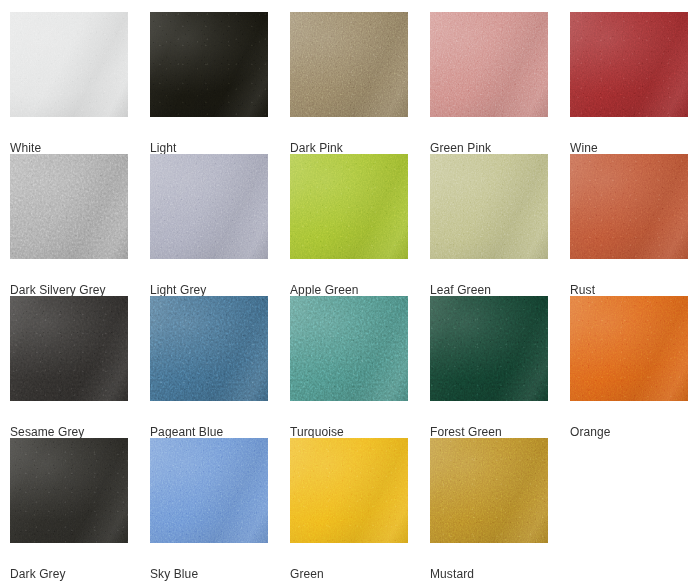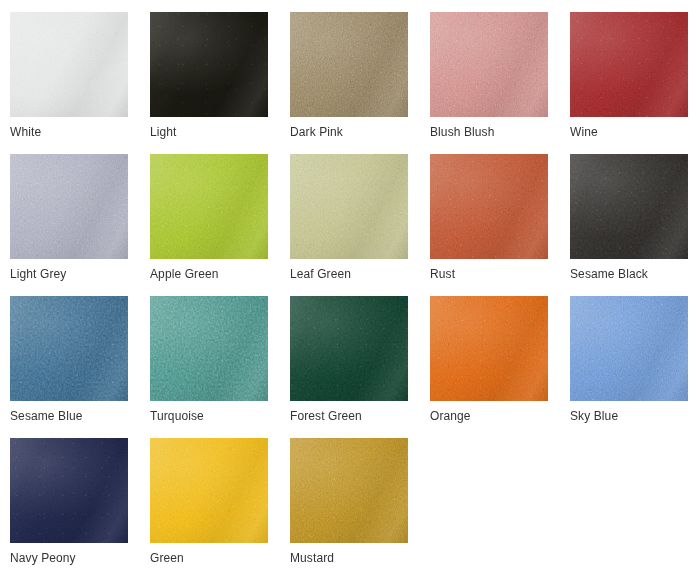--- a/index.html
+++ b/index.html
@@ -86,21 +86,21 @@
       radial-gradient(circle at 37% 62%, rgba(255,255,255,0.8) 0.5px, transparent 1.0px),
       radial-gradient(circle at 68% 31%, rgba(0,0,0,0.8) 0.5px, transparent 1.0px),
       radial-gradient(circle at 84% 77%, rgba(255,255,255,0.85) 0.6px, transparent 1.1px),
       radial-gradient(circle at 55% 88%, rgba(0,0,0,0.7) 0.5px, transparent 1.0px),
       radial-gradient(circle at 22% 45%, rgba(0,0,0,0.6) 0.4px, transparent 0.9px);
     background-size: 23px 19px, 31px 27px, 17px 21px, 29px 25px, 19px 23px, 13px 15px;
     pointer-events: none;
   }
 
   .swatch-label {
-    margin-top: 8px;
+    margin-top: 24px;
     font-size: 12px;
     line-height: 14px;
     color: #333333;
     letter-spacing: 0.1px;
     white-space: nowrap;
   }
 
   .noise-defs {
     position: absolute;
     width: 0;
@@ -166,35 +166,46 @@
     </div>
     <div class="swatch-cell">
       <div class="swatch-chip">
         <div class="chip-base" style="background: rgb(206, 138, 133);"></div>
         <svg class="chip-noise">
           <rect width="100%" height="100%" filter="url(#feltNoise)"></rect>
         </svg>
         <div class="chip-sheen"></div>
         <div class="chip-fleck" style="background-position: 21px 14px, 15px 12px, 10px 9px, 12px 24px, 18px 6px, 4px 6px;"></div>
       </div>
-      <div class="swatch-label">Blush Blush</div>
+      <div class="swatch-label">Green Pink</div>
     </div>
     <div class="swatch-cell">
       <div class="swatch-chip">
         <div class="chip-base" style="background: rgb(155, 42, 44);"></div>
         <svg class="chip-noise">
           <rect width="100%" height="100%" filter="url(#feltNoise)"></rect>
         </svg>
         <div class="chip-sheen"></div>
         <div class="chip-fleck" style="background-position: 5px 6px, 20px 25px, 2px 12px, 16px 7px, 5px 8px, 1px 3px;"></div>
       </div>
       <div class="swatch-label">Wine</div>
     </div>
     <div class="swatch-cell">
       <div class="swatch-chip">
+        <div class="chip-base" style="background: rgb(168, 168, 168);"></div>
+        <svg class="chip-noise">
+          <rect width="100%" height="100%" filter="url(#heatherNoise)"></rect>
+        </svg>
+        <div class="chip-sheen"></div>
+        <div class="chip-fleck" style="background-position: 12px 17px, 25px 11px, 11px 15px, 20px 15px, 11px 10px, 11px 0px;"></div>
+      </div>
+      <div class="swatch-label">Dark Silvery Grey</div>
+    </div>
+    <div class="swatch-cell">
+      <div class="swatch-chip">
         <div class="chip-base" style="background: rgb(169, 171, 189);"></div>
         <svg class="chip-noise">
           <rect width="100%" height="100%" filter="url(#feltNoise)"></rect>
         </svg>
         <div class="chip-sheen"></div>
         <div class="chip-fleck" style="background-position: 19px 9px, 30px 24px, 3px 18px, 24px 23px, 17px 12px, 8px 12px;"></div>
       </div>
       <div class="swatch-label">Light Grey</div>
     </div>
     <div class="swatch-cell">
@@ -232,32 +243,32 @@
     </div>
     <div class="swatch-cell">
       <div class="swatch-chip">
         <div class="chip-base" style="background: rgb(46, 44, 42);"></div>
         <svg class="chip-noise">
           <rect width="100%" height="100%" filter="url(#heatherNoise)"></rect>
         </svg>
         <div class="chip-sheen"></div>
         <div class="chip-fleck" style="background-position: 1px 15px, 19px 22px, 5px 9px, 11px 5px, 3px 20px, 9px 0px;"></div>
       </div>
-      <div class="swatch-label">Sesame Black</div>
+      <div class="swatch-label">Sesame Grey</div>
     </div>
     <div class="swatch-cell">
       <div class="swatch-chip">
         <div class="chip-base" style="background: rgb(61, 102, 132);"></div>
         <svg class="chip-noise">
           <rect width="100%" height="100%" filter="url(#heatherNoise)"></rect>
         </svg>
         <div class="chip-sheen"></div>
         <div class="chip-fleck" style="background-position: 8px 7px, 24px 8px, 14px 12px, 15px 13px, 9px 22px, 6px 12px;"></div>
       </div>
-      <div class="swatch-label">Sesame Blue</div>
+      <div class="swatch-label">Pageant Blue</div>
     </div>
     <div class="swatch-cell">
       <div class="swatch-chip">
         <div class="chip-base" style="background: rgb(74, 138, 128);"></div>
         <svg class="chip-noise">
           <rect width="100%" height="100%" filter="url(#heatherNoise)"></rect>
         </svg>
         <div class="chip-sheen"></div>
         <div class="chip-fleck" style="background-position: 15px 18px, 29px 21px, 6px 15px, 19px 21px, 15px 1px, 3px 9px;"></div>
       </div>
@@ -280,42 +291,42 @@
         <svg class="chip-noise">
           <rect width="100%" height="100%" filter="url(#feltNoise)"></rect>
         </svg>
         <div class="chip-sheen"></div>
         <div class="chip-fleck" style="background-position: 6px 2px, 8px 20px, 7px 0px, 27px 12px, 8px 5px, 10px 3px;"></div>
       </div>
       <div class="swatch-label">Orange</div>
     </div>
     <div class="swatch-cell">
       <div class="swatch-chip">
+        <div class="chip-base" style="background: rgb(43, 42, 38);"></div>
+        <svg class="chip-noise">
+          <rect width="100%" height="100%" filter="url(#feltNoise)"></rect>
+        </svg>
+        <div class="chip-sheen"></div>
+        <div class="chip-fleck" style="background-position: 13px 13px, 13px 6px, 16px 3px, 2px 20px, 14px 7px, 7px 0px;"></div>
+      </div>
+      <div class="swatch-label">Dark Grey</div>
+    </div>
+    <div class="swatch-cell">
+      <div class="swatch-chip">
         <div class="chip-base" style="background: rgb(107, 147, 212);"></div>
         <svg class="chip-noise">
           <rect width="100%" height="100%" filter="url(#feltNoise)"></rect>
         </svg>
         <div class="chip-sheen"></div>
         <div class="chip-fleck" style="background-position: 20px 5px, 18px 19px, 8px 6px, 6px 3px, 1px 9px, 4px 12px;"></div>
       </div>
       <div class="swatch-label">Sky Blue</div>
     </div>
     <div class="swatch-cell">
       <div class="swatch-chip">
-        <div class="chip-base" style="background: rgb(30, 36, 69);"></div>
-        <svg class="chip-noise">
-          <rect width="100%" height="100%" filter="url(#feltNoise)"></rect>
-        </svg>
-        <div class="chip-sheen"></div>
-        <div class="chip-fleck" style="background-position: 4px 16px, 23px 5px, 0px 9px, 10px 11px, 7px 11px, 1px 9px;"></div>
-      </div>
-      <div class="swatch-label">Navy Peony</div>
-    </div>
-    <div class="swatch-cell">
-      <div class="swatch-chip">
         <div class="chip-base" style="background: rgb(239, 182, 28);"></div>
         <svg class="chip-noise">
           <rect width="100%" height="100%" filter="url(#feltNoise)"></rect>
         </svg>
         <div class="chip-sheen"></div>
         <div class="chip-fleck" style="background-position: 11px 8px, 28px 18px, 9px 12px, 14px 19px, 13px 13px, 11px 6px;"></div>
       </div>
       <div class="swatch-label">Green</div>
     </div>
     <div class="swatch-cell">

